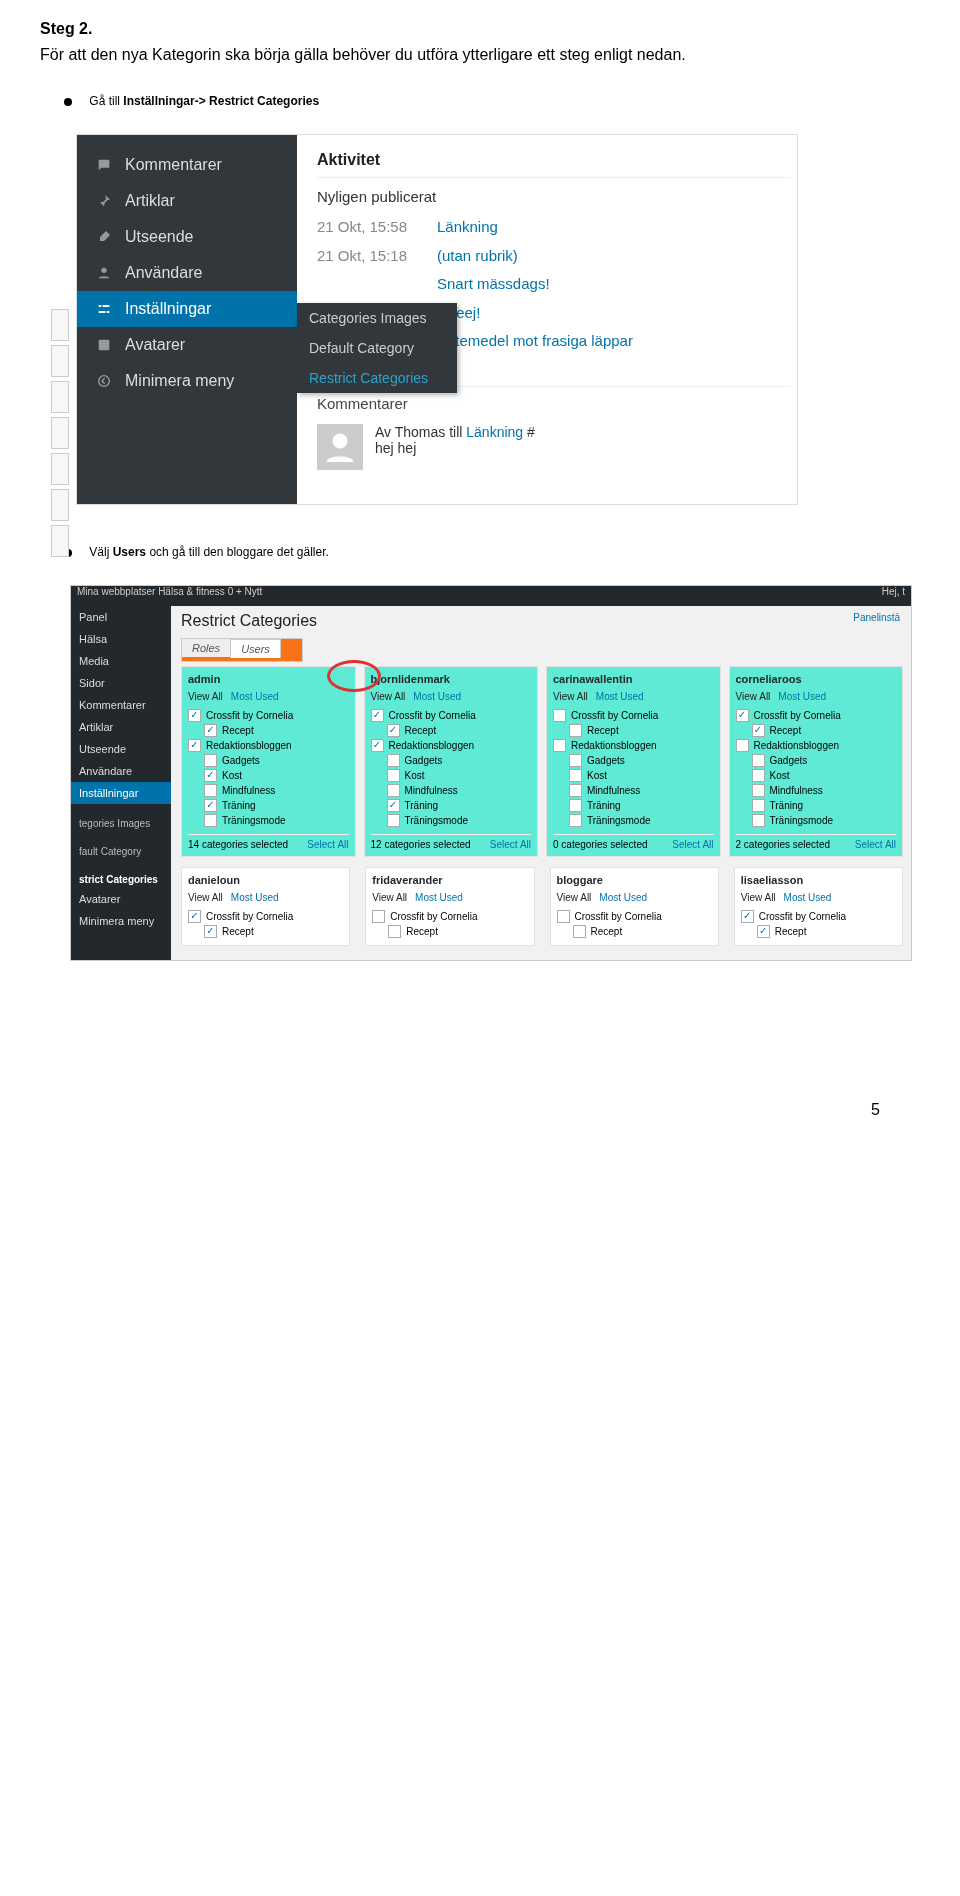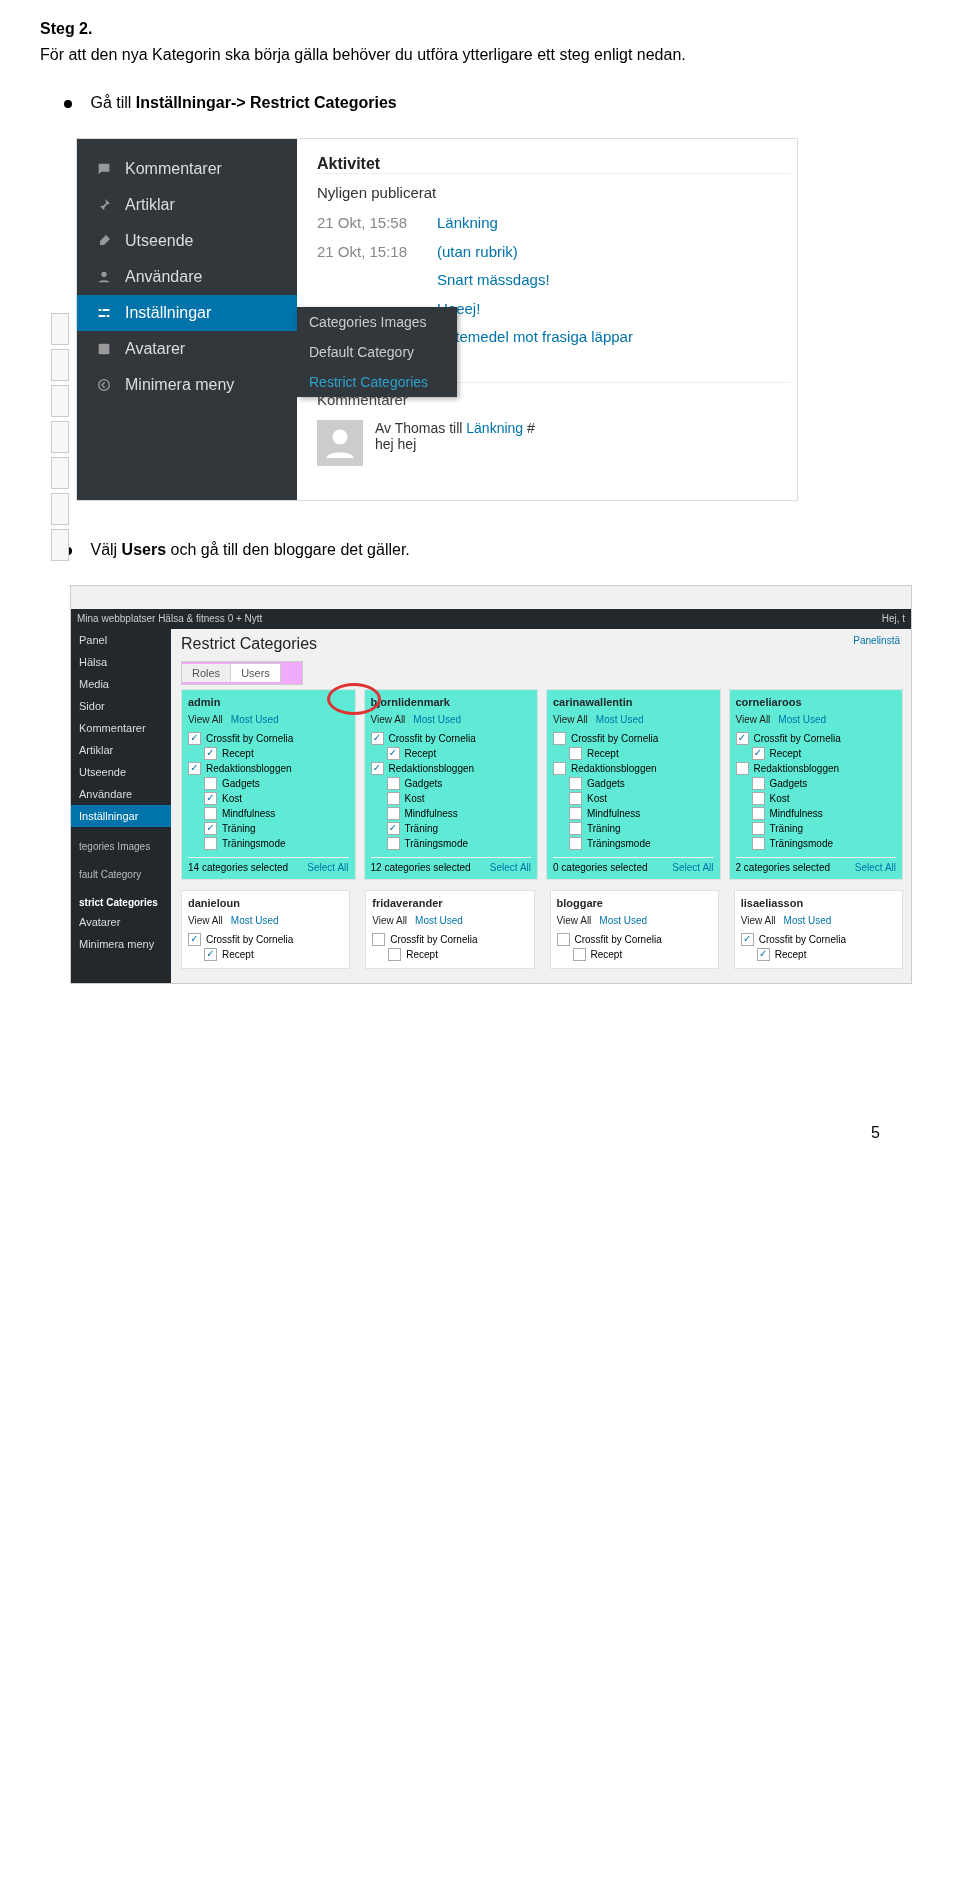--- a/index.html
+++ b/index.html
@@ -7,21 +7,21 @@
     padding: 20px 40px 40px 40px;
     font-family: Arial, Helvetica, sans-serif;
     font-size: 14px;
     color: #000;
     background: #fff;
     width: 960px;
     box-sizing: border-box;
   }
   .doc-heading { font-weight: bold; font-size: 16px; margin-bottom: 6px; }
   .doc-body { font-size: 16px; line-height: 1.4; margin-bottom: 28px; }
-  .bullet-line { margin: 23px 0 26px 24px; font-size: 16px; }
+  .bullet-line { margin: 23px 0 26px 24px; font-size: 12px; }
   .bullet-line .dot { display:inline-block; width:8px;height:8px;background:#000;border-radius:50%;vertical-align:middle;margin-right:14px;}
   .bold { font-weight: bold; }
 
   
   .shot1 {
     border: 1px solid #ddd;
     margin: 0 0 40px 36px;
     width: 720px;
     background: #fff;
     display: flex;
@@ -50,21 +50,21 @@
     width:160px;
     box-shadow: 2px 2px 5px rgba(0,0,0,.3);
   }
   .submenu::before{
     content:"";position:absolute;left:-8px;top:14px;
     border:8px solid transparent; border-right-color:#32373c;
   }
   .submenu .sitem{ padding:7px 12px; }
   .submenu .sitem.active{ color:#2ea2cc; }
   .shot1-right { flex:1; background:#fff; padding:14px 6px 14px 20px; font-family: Arial,Helvetica,sans-serif;}
-  .panel-title{ font-size:16px; font-weight:bold; color:#222; margin:2px 0 6px; border-bottom:1px solid #eee; padding-bottom:0;}
+  .panel-title{ font-size:16px; font-weight:bold; color:#222; margin:2px 0 6px; border-bottom:1px solid #eee; padding-bottom:8px;}
   .panel-sub { font-size:15px; color:#333; margin:10px 0 8px;}
   .row { display:flex; font-size:15px; color:#888; line-height:1.9;}
   .row .c1{ width:120px;}
   .row .c2{ color:#0073aa;}
   .sec-head{ font-size:15px; font-weight:500; color:#444; border-top:1px solid #eee; margin-top:30px; padding-top:8px;}
   .comment{ display:flex; gap:12px; margin:12px 0 20px 0;}
   .avatar{ width:46px; height:46px; background:#ccc; display:flex; align-items:center;justify-content:center;}
   .avatar svg{width:36px;height:36px;}
   .ctext{ font-size:14px; color:#333;}
   .link{ color:#0073aa;}
@@ -75,30 +75,30 @@
   
   .shot2 {
     width: 840px;
     margin: 0 0 20px 30px;
     border:1px solid #ccc;
     font-size:11px;
     overflow:hidden;
     background:#f1f1f1;
     position:relative;
   }
-  .topbar{ background:#23282d; color:#ccc; height:20px; display:flex; align-items:center; justify-content:space-between; padding:0 6px; font-size:10px;margin-top:23px;}
+  .topbar{ background:#23282d; color:#ccc; height:20px; display:flex; justify-content:space-between; padding:0 6px; font-size:10px;}
   .body2{ display:flex;}
   .side2{ width:100px; background:#23282d; color:#ddd; font-size:11px;}
   .side2 .it{ padding:5px 8px;}
   .side2 .it.active{ background:#0073aa; color:#fff;}
   .side2 .sub{ padding:5px 8px 3px 8px; font-size:10px; color:#bbb;margin-top:9px;}
   .side2 .sub.active{ color:#fff; font-weight:bold;}
   .main2{ flex:1; background:#f1f1f1; padding:6px 8px 14px 10px; position:relative;}
   .h2title{ font-size:16px; color:#222; margin:0 0 8px;}
-  .tabs{ display:flex; gap:0; font-size:11px; margin:2px 0 4px; align-items:center; background:#f0abfc; height:22px; width:120px; border:1px solid #ccc;}
+  .tabs{ display:flex; gap:0; font-size:11px; margin:2px 0 4px; align-items:flex-start; background:#f97316; height:22px; width:120px; border:1px solid #ccc;font-style:italic;}
   .tab{ padding:3px 10px; background:#eee; color:#555;}
   .tab.active{ background:#fff; border:1px solid #ccc; border-bottom:none; position:relative; z-index:1;}
   .circle{ position:absolute; left:146px; top:22px; width:48px;height:26px;border:3px solid #d33; border-radius:50%;}
   .note{ font-size:10px; color:#666; margin:4px 0 10px; display:flex; justify-content:space-between; align-items:center;}
   .search{ width:100px; height:14px; border:1px solid #ccc; background:#fff;}
   .topright{ position:absolute; right:11px; top:6px; font-size:10px; color:#0073aa;}
   .grid{ display:flex; gap:8px;}
   .card{ flex:1; background:#5eead4; border:1px solid #e1e1e1; padding:6px;}
   .uname{ font-weight:bold; font-size:11px; margin-bottom:6px; color:#23282d;}
   .filter{ margin:2px 0 6px; font-size:10px;}

